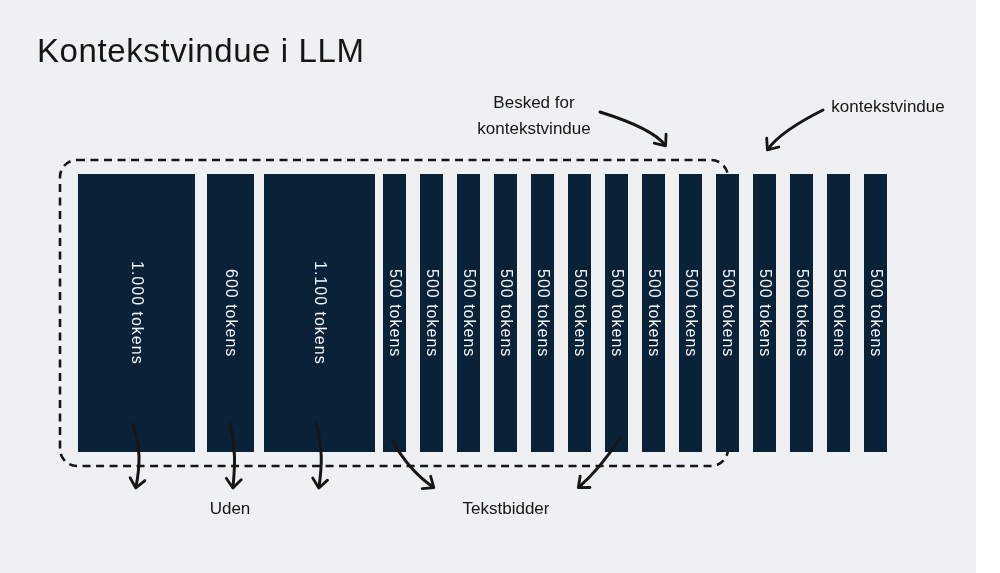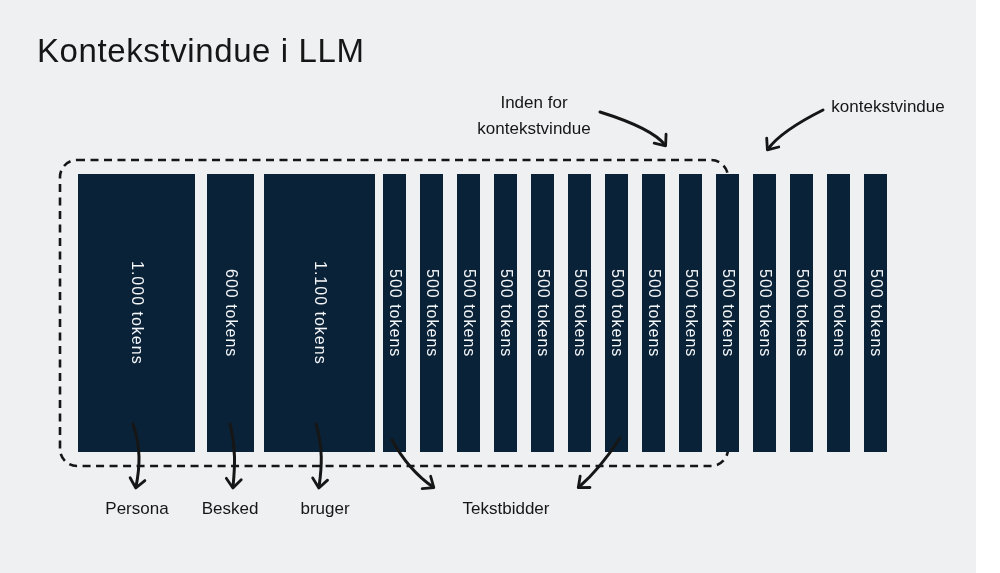--- a/index.html
+++ b/index.html
@@ -143,27 +143,25 @@
     <path d="M 600 112 C 632 122 655 132 665 145" fill="none" stroke="#161616" stroke-width="3" stroke-linecap="round" marker-end="url(#ah)"></path>
     <path d="M 823 110 C 801 121 779 134 768 149" fill="none" stroke="#161616" stroke-width="3" stroke-linecap="round" marker-end="url(#ah)"></path>
     <path d="M 133 424 C 141 448 140 466 136 487" fill="none" stroke="#161616" stroke-width="3" stroke-linecap="round" marker-end="url(#ah)"></path>
     <path d="M 230 424 C 236 448 235 466 233 487" fill="none" stroke="#161616" stroke-width="3" stroke-linecap="round" marker-end="url(#ah)"></path>
     <path d="M 316 424 C 323 448 322 466 319 487" fill="none" stroke="#161616" stroke-width="3" stroke-linecap="round" marker-end="url(#ah)"></path>
     <path d="M 392 440 C 403 460 417 476 433 487" fill="none" stroke="#161616" stroke-width="3" stroke-linecap="round" marker-end="url(#ah)"></path>
     <path d="M 620 438 C 607 458 593 475 579 487" fill="none" stroke="#161616" stroke-width="3" stroke-linecap="round" marker-end="url(#ah)"></path>
   </svg>
 
   <div class="note" style="left:424px; top:90px;">
-    <span>Inden for</span>
+    <span>Besked for</span>
     <span>kontekstvindue</span>
   </div>
   <div class="note" style="left:778px; top:94px;">
     <span>kontekstvindue</span>
   </div>
 
-  <div class="caption" style="left:77px; top:496px; width:120px;">Persona</div>
-  <div class="caption" style="left:170px; top:496px; width:120px;">Besked</div>
+  <div class="caption" style="left:170px; top:496px; width:120px;">Uden</div>
   <div class="caption" style="left:245px; top:496px; width:160px;">
-    <span>bruger</span>
   </div>
   <div class="caption" style="left:426px; top:496px; width:160px;">Tekstbidder</div>
 
 </div>
 
 </body></html>

